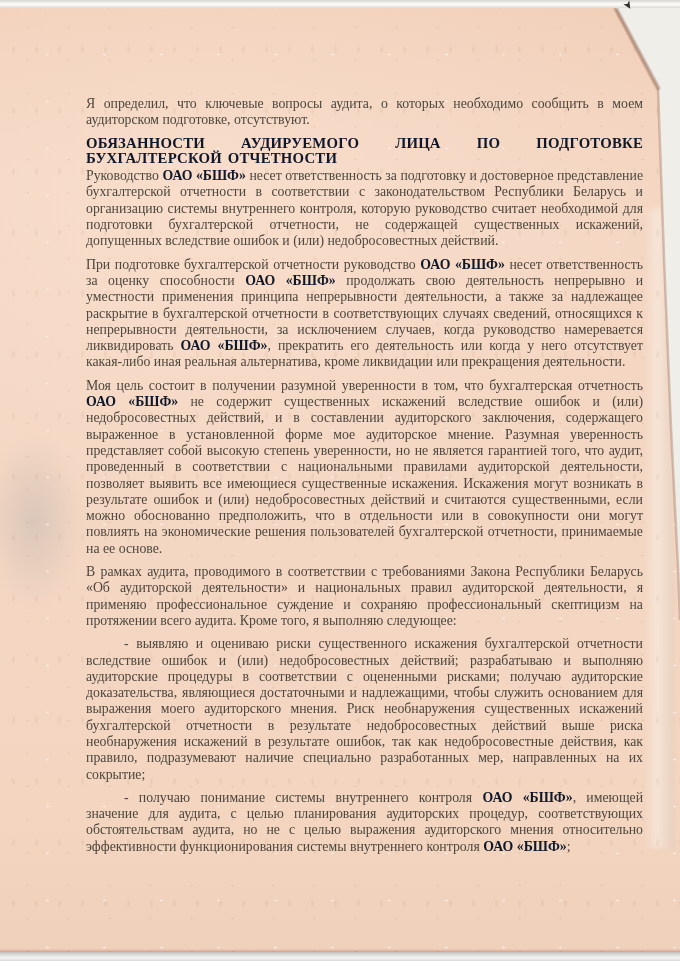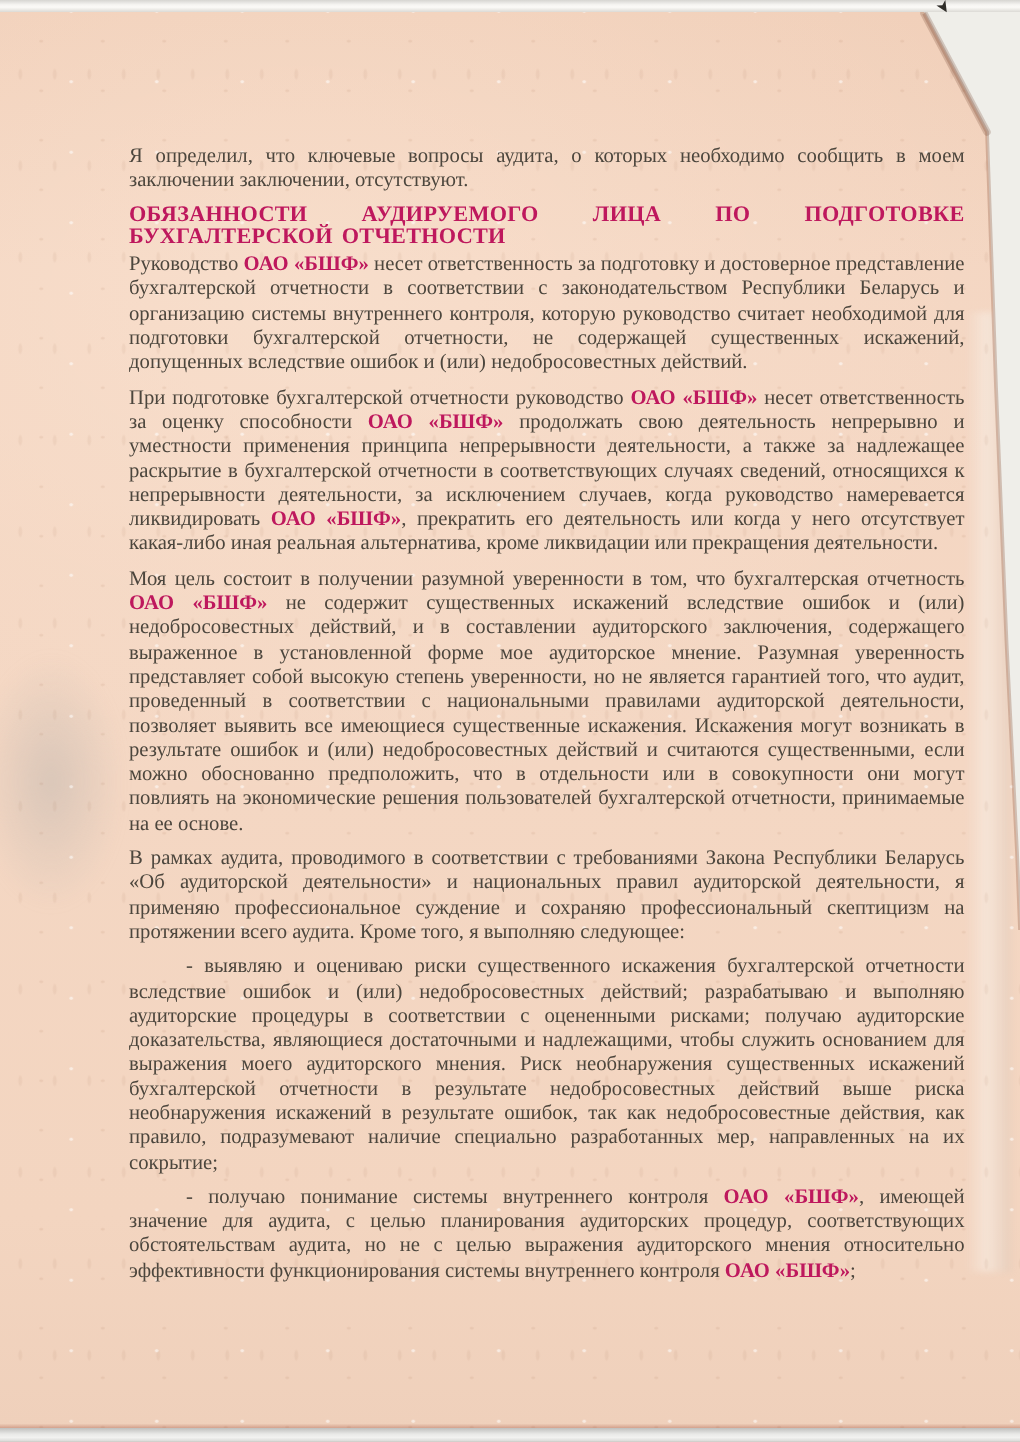--- a/index.html
+++ b/index.html
@@ -62,21 +62,21 @@
     text-align:justify;
     -webkit-hyphens:auto;hyphens:auto;
   }
   .content p.heading{
     font-weight:bold;color:#36322b;
     font-size:14.8px;line-height:15.8px;letter-spacing:.2px;
     margin:6px 0 1px 0;
     word-spacing:2px;
   }
   .content p.indent{text-indent:38px;font-family:Liberation Serif, serif;}
-  .content .strong{font-weight:bold;color:#be185d;}
+  .content .strong{font-weight:bold;color:#0f172a;}
 </style>
 </head>
 <body>
 
 <div class="scan">
 
   <div class="top-strip"></div>
   <div class="bottom-strip"></div>
 
   <div class="page">
@@ -86,21 +86,21 @@
   </div>
 
   <svg class="edge-svg" width="680" height="944" viewBox="0 0 680 944">
     <path d="M616,1 L658,80 L664,250 L671,420 L678,560 L680,612" fill="none" stroke="rgba(152,100,78,0.35)" stroke-width="2.5"></path>
     <path d="M616,1 L658,80" fill="none" stroke="rgba(120,75,55,0.25)" stroke-width="5" stroke-linecap="round"></path>
   </svg>
 
   <div class="corner-mark">➤</div>
 
   <div class="content">
-      <p class=""><span>Я определил, что ключевые вопросы аудита, о которых необходимо сообщить в моем заключении заключении, отсутствуют.</span></p>
+      <p class=""><span>Я определил, что ключевые вопросы аудита, о которых необходимо сообщить в моем аудиторском подготовке, отсутствуют.</span></p>
       <p class="heading"><span class="strong">ОБЯЗАННОСТИ АУДИРУЕМОГО ЛИЦА ПО ПОДГОТОВКЕ БУХГАЛТЕРСКОЙ ОТЧЕТНОСТИ</span></p>
       <p class=""><span>Руководство </span><span class="strong">ОАО «БШФ»</span><span> несет ответственность за подготовку и достоверное представление бухгалтерской отчетности в соответствии с законодательством Республики Беларусь и организацию системы внутреннего контроля, которую руководство считает необходимой для подготовки бухгалтерской отчетности, не содержащей существенных искажений, допущенных вследствие ошибок и (или) недобросовестных действий.</span></p>
       <p class=""><span>При подготовке бухгалтерской отчетности руководство </span><span class="strong">ОАО «БШФ»</span><span> несет ответственность за оценку способности </span><span class="strong">ОАО «БШФ»</span><span> продолжать свою деятельность непрерывно и уместности применения принципа непрерывности деятельности, а также за надлежащее раскрытие в бухгалтерской отчетности в соответствующих случаях сведений, относящихся к непрерывности деятельности, за исключением случаев, когда руководство намеревается ликвидировать </span><span class="strong">ОАО «БШФ»</span><span>, прекратить его деятельность или когда у него отсутствует какая-либо иная реальная альтернатива, кроме ликвидации или прекращения деятельности.</span></p>
       <p class=""><span>Моя цель состоит в получении разумной уверенности в том, что бухгалтерская отчетность </span><span class="strong">ОАО «БШФ»</span><span> не содержит существенных искажений вследствие ошибок и (или) недобросовестных действий, и в составлении аудиторского заключения, содержащего выраженное в установленной форме мое аудиторское мнение. Разумная уверенность представляет собой высокую степень уверенности, но не является гарантией того, что аудит, проведенный в соответствии с национальными правилами аудиторской деятельности, позволяет выявить все имеющиеся существенные искажения. Искажения могут возникать в результате ошибок и (или) недобросовестных действий и считаются существенными, если можно обоснованно предположить, что в отдельности или в совокупности они могут повлиять на экономические решения пользователей бухгалтерской отчетности, принимаемые на ее основе.</span></p>
       <p class=""><span>В рамках аудита, проводимого в соответствии с требованиями Закона Республики Беларусь «Об аудиторской деятельности» и национальных правил аудиторской деятельности, я применяю профессиональное суждение и сохраняю профессиональный скептицизм на протяжении всего аудита. Кроме того, я выполняю следующее:</span></p>
       <p class=" indent"><span>- выявляю и оцениваю риски существенного искажения бухгалтерской отчетности вследствие ошибок и (или) недобросовестных действий; разрабатываю и выполняю аудиторские процедуры в соответствии с оцененными рисками; получаю аудиторские доказательства, являющиеся достаточными и надлежащими, чтобы служить основанием для выражения моего аудиторского мнения. Риск необнаружения существенных искажений бухгалтерской отчетности в результате недобросовестных действий выше риска необнаружения искажений в результате ошибок, так как недобросовестные действия, как правило, подразумевают наличие специально разработанных мер, направленных на их сокрытие;</span></p>
       <p class=" indent"><span>- получаю понимание системы внутреннего контроля </span><span class="strong">ОАО «БШФ»</span><span>, имеющей значение для аудита, с целью планирования аудиторских процедур, соответствующих обстоятельствам аудита, но не с целью выражения аудиторского мнения относительно эффективности функционирования системы внутреннего контроля </span><span class="strong">ОАО «БШФ»</span><span>;</span></p>
     </div>
 
 </div>

